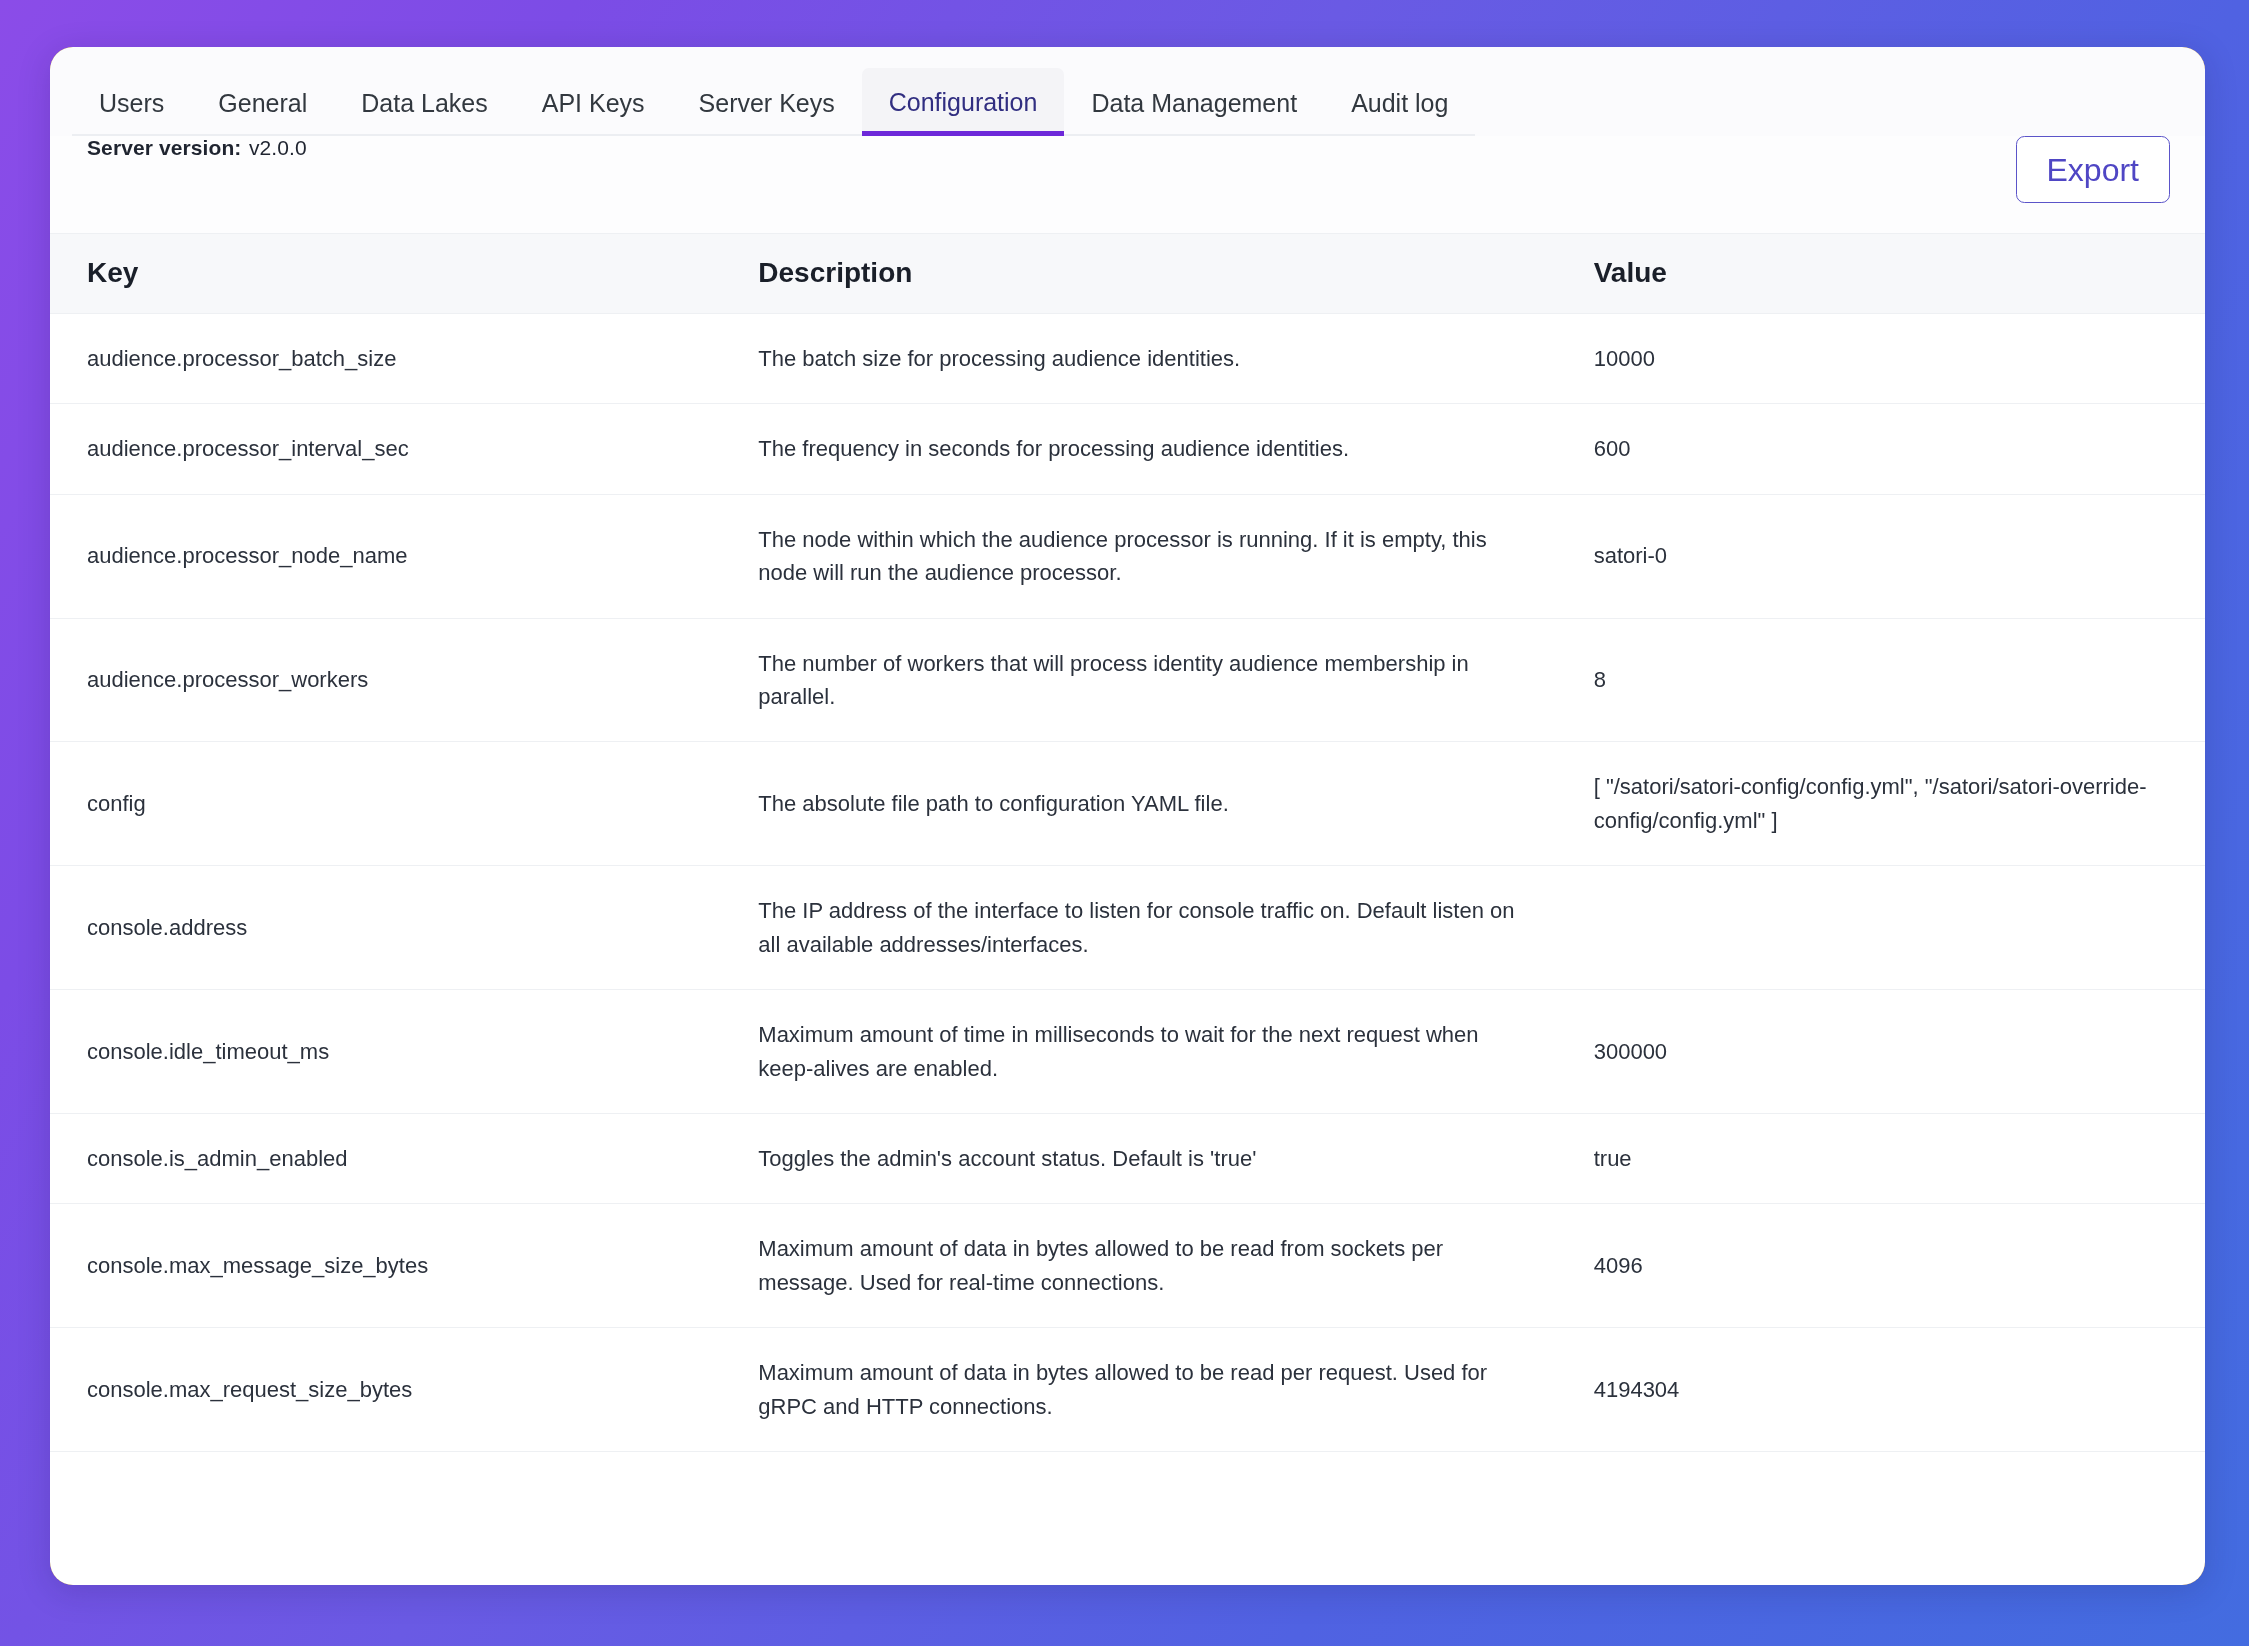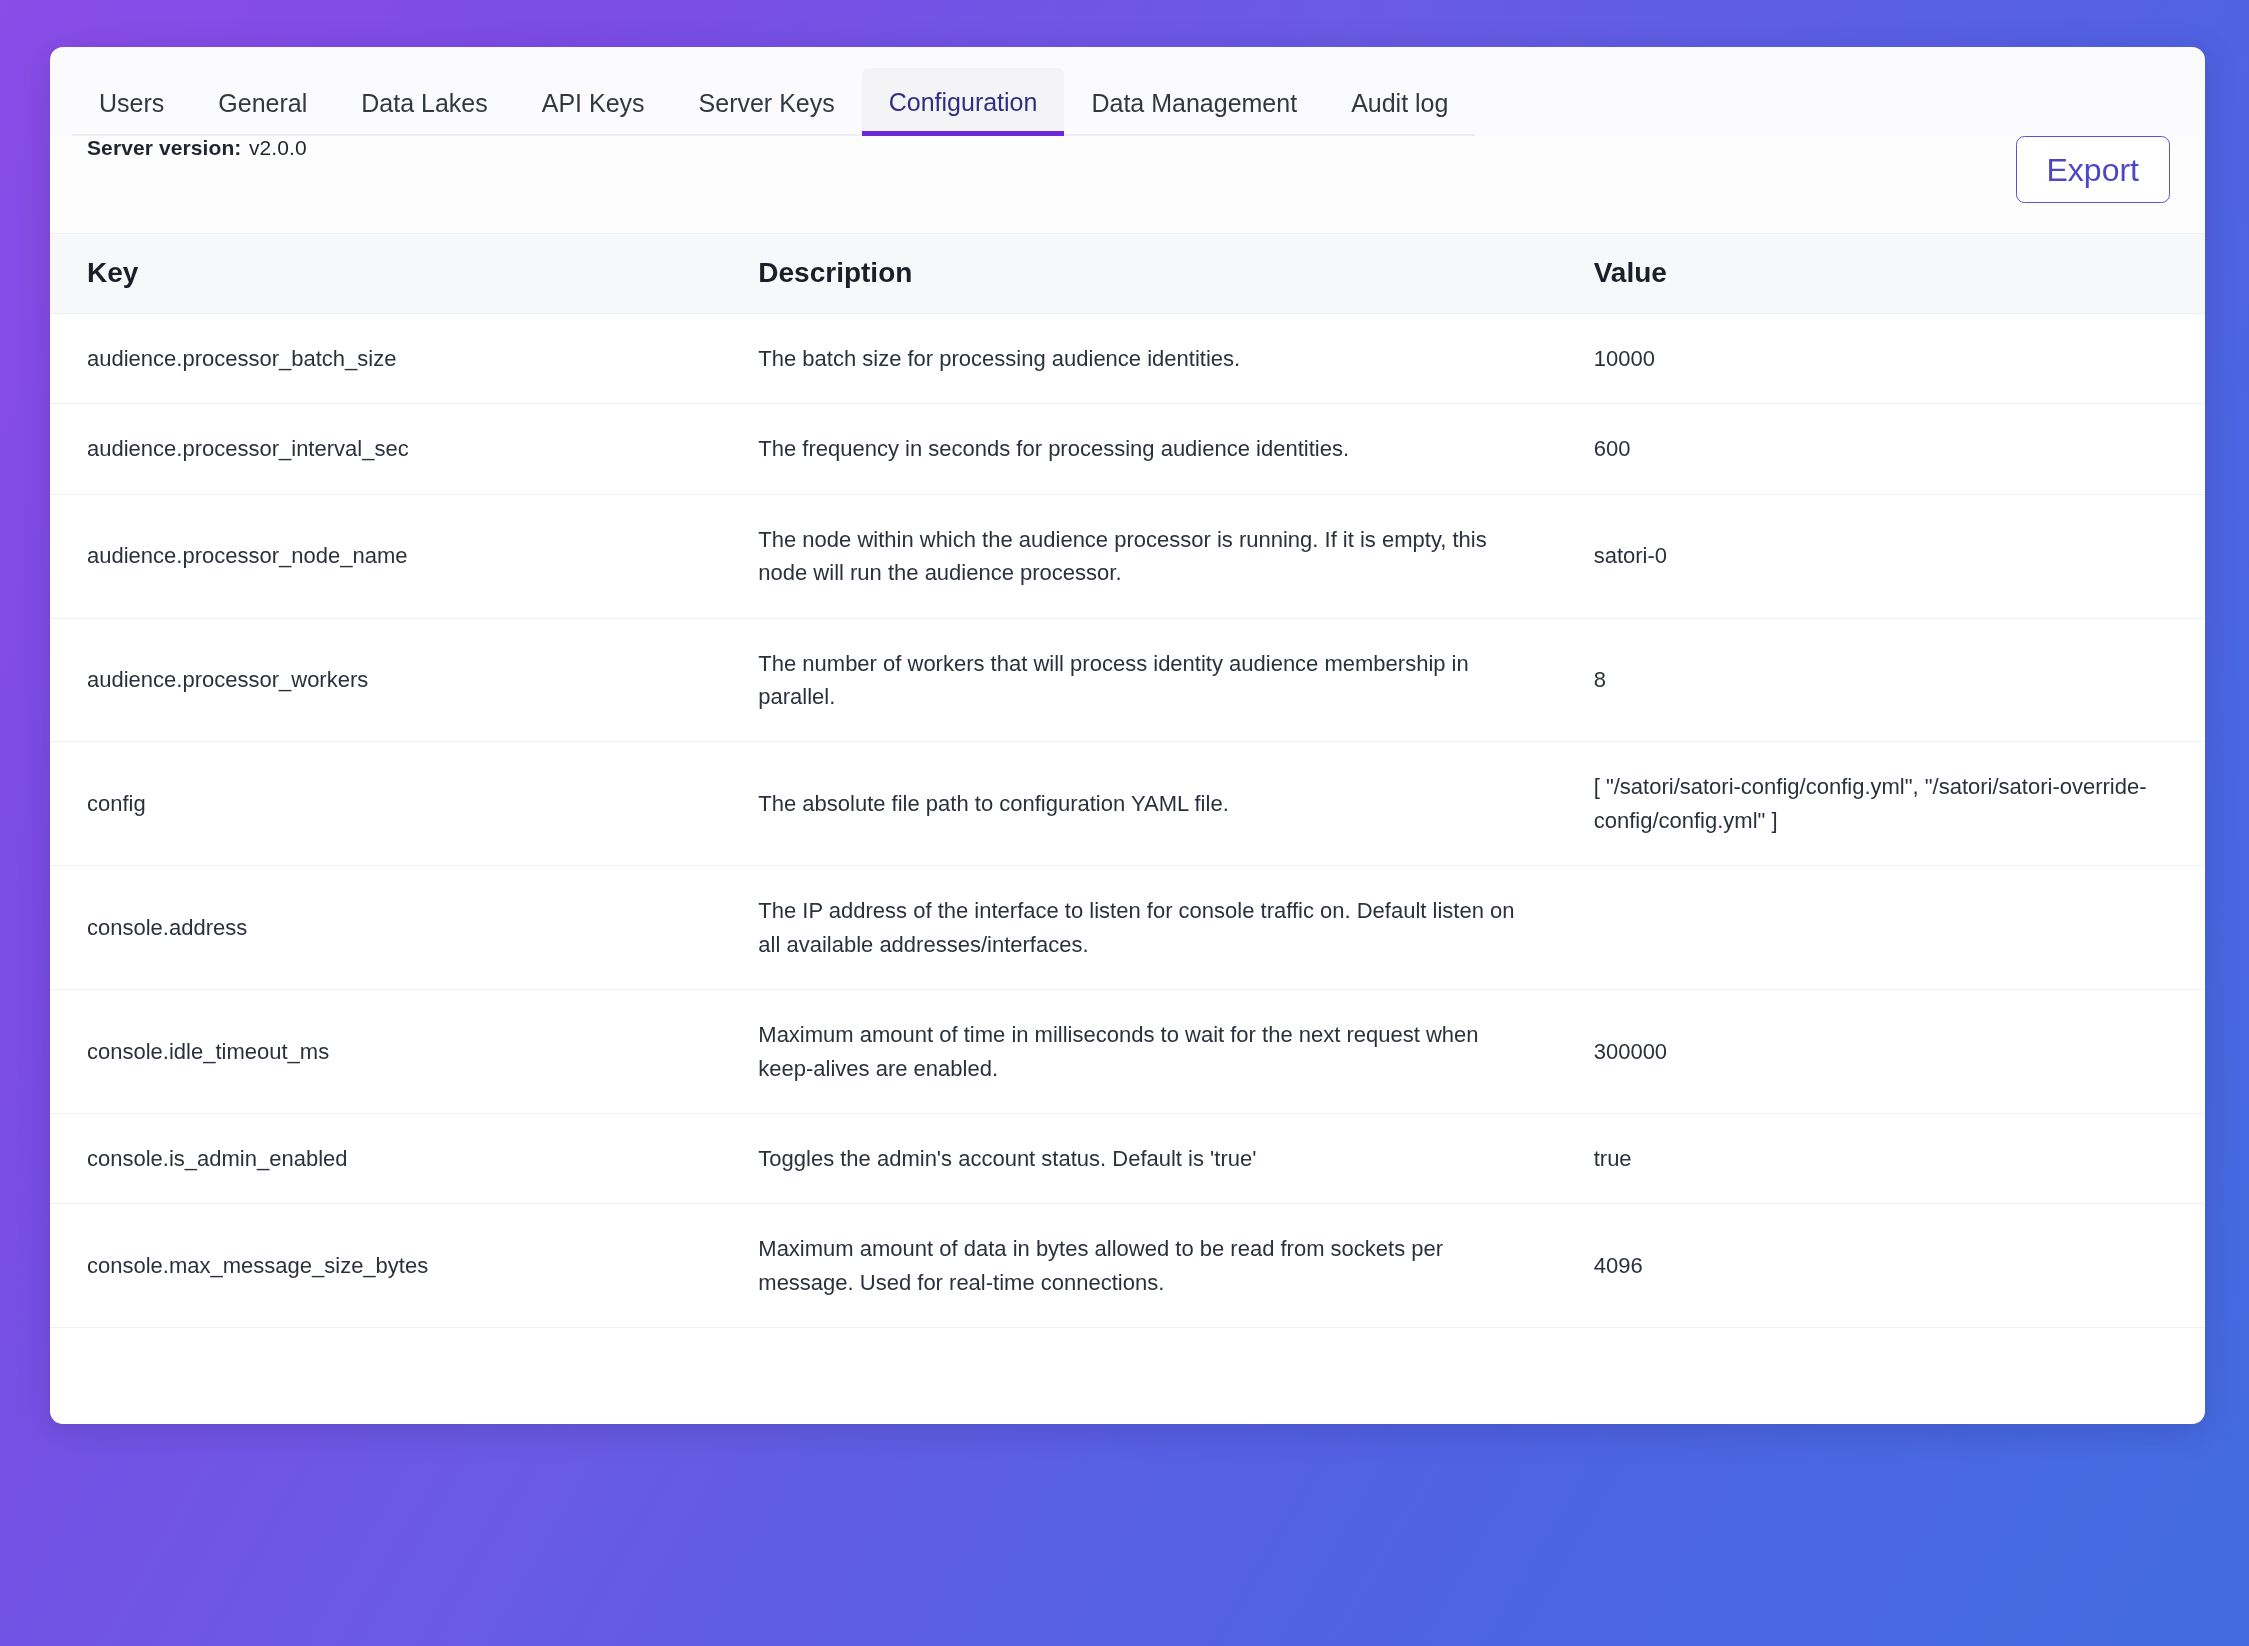--- a/index.html
+++ b/index.html
@@ -17,23 +17,23 @@
     align-items: flex-start;
     justify-content: center;
   }
 
   
   .app-card {
     position: absolute;
     left: 50px;
     top: 47px;
     width: 2155px;
-    height: 1377px;
+    height: 1538px;
     background: #a16207;
-    border-radius: 13px;
+    border-radius: 23px;
     box-shadow: 0 6.7px 33px rgba(30, 20, 80, 0.18);
     overflow: hidden;
     display: flex;
     flex-direction: column;
   }
 
   
   .tab-bar {
     background: #fbfbfd;
     padding: 0 22px;
@@ -213,18 +213,23 @@
           <tr>
             <td class="td-key">console.is_admin_enabled</td>
             <td class="td-desc">Toggles the admin's account status. Default is 'true'</td>
             <td class="td-value">true</td>
           </tr>
           <tr>
             <td class="td-key">console.max_message_size_bytes</td>
             <td class="td-desc">Maximum amount of data in bytes allowed to be read from sockets per message. Used for real-time connections.</td>
             <td class="td-value">4096</td>
           </tr>
+          <tr>
+            <td class="td-key">console.max_request_size_bytes</td>
+            <td class="td-desc">Maximum amount of data in bytes allowed to be read per request. Used for gRPC and HTTP connections.</td>
+            <td class="td-value">4194304</td>
+          </tr>
         </tbody>
     </table>
   </div>
 
 </div>
 
 
 </body></html>

